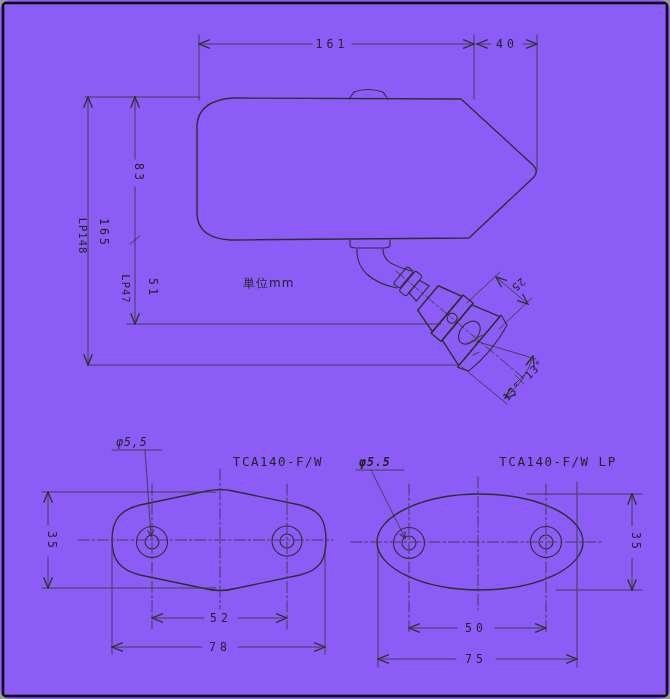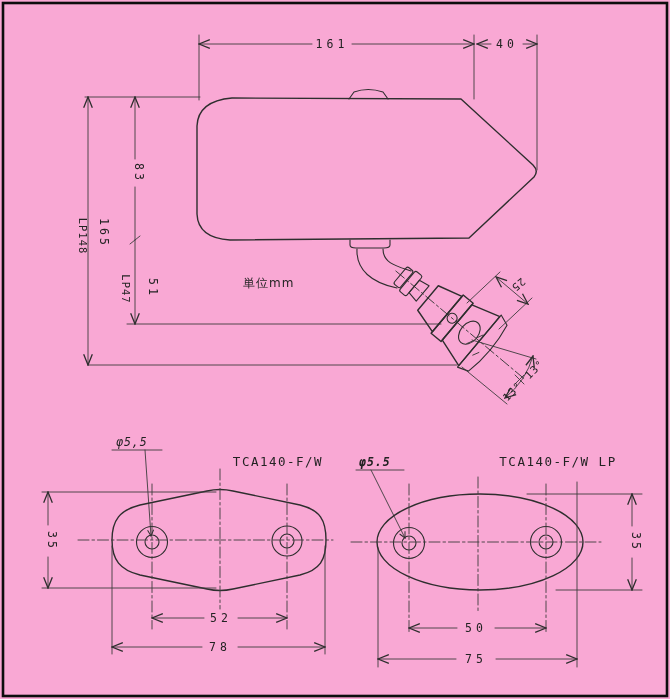--- a/index.html
+++ b/index.html
@@ -1,16 +1,16 @@
 <!DOCTYPE html>
 <html><head>
 <meta charset="utf-8">
 <style>
   html,body{margin:0;padding:0;background:#9a9a9a;}
-  .canvas{position:relative;width:670px;height:699px;background:#f9a8d4;overflow:hidden;}
+  .canvas{position:relative;width:670px;height:699px;background:#8b5cf6;overflow:hidden;border-radius:10px;}
   svg{position:absolute;top:0;left:0;}
   .outline{fill:none;stroke:#2e2e2e;stroke-width:1.4;stroke-linejoin:round;stroke-linecap:round;}
   .outline2{fill:none;stroke:#2e2e2e;stroke-width:1.1;stroke-linejoin:round;stroke-linecap:round;}
   .thin{fill:none;stroke:#3c3c3c;stroke-width:0.9;stroke-linecap:round;}
   .cl{stroke-dasharray:11 3 2.5 3;}
   text{font-family:"DejaVu Sans Mono","Liberation Sans",sans-serif;fill:#232323;}
   .dim{font-size:11.5px;letter-spacing:4px;}
   .dimv{font-size:11.5px;letter-spacing:3px;}
   .dimsm{font-size:10.5px;letter-spacing:1px;}
   .lp{font-size:10.5px;letter-spacing:1px;}

